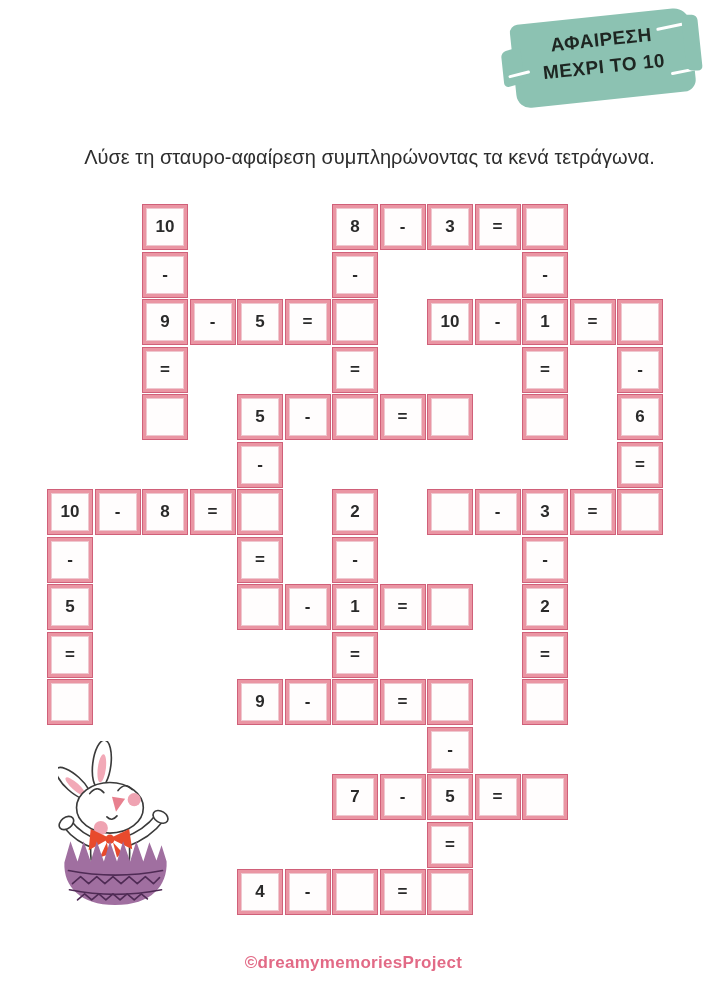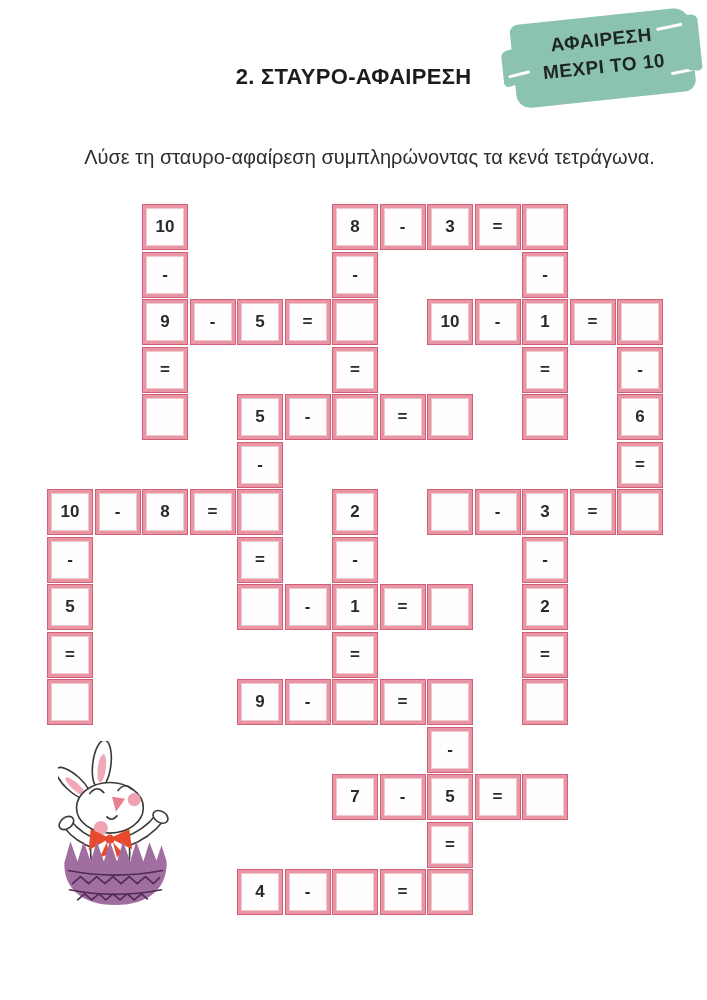--- a/index.html
+++ b/index.html
@@ -139,21 +139,20 @@
 <div class="page">
 
   <div class="badge">
     <span class="streak s1"></span>
     <span class="streak s2"></span>
     <span class="streak s3"></span>
     <div class="badge-line">ΑΦΑΙΡΕΣΗ</div>
     <div class="badge-line">ΜΕΧΡΙ ΤΟ 10</div>
   </div>
 
-  <h1 class="title">2. ΣΤΑΥΡΟ-ΑΦΑΙΡΕΣΗ</h1>
 
   <p class="instruction">Λύσε τη σταυρο-αφαίρεση συμπληρώνοντας τα κενά τετράγωνα.</p>
 
   <div class="grid">
       <div class="cell" style="left: 95px; top: 0px; width: 44px; height: 44px;">10</div>
       <div class="cell" style="left: 285px; top: 0px; width: 44px; height: 44px;">8</div>
       <div class="cell" style="left: 332.5px; top: 0px; width: 44px; height: 44px;">-</div>
       <div class="cell" style="left: 380px; top: 0px; width: 44px; height: 44px;">3</div>
       <div class="cell" style="left: 427.5px; top: 0px; width: 44px; height: 44px;">=</div>
       <div class="cell" style="left: 475px; top: 0px; width: 44px; height: 44px;"></div>
@@ -264,14 +263,15 @@
     </g>
     <g>
       <path class="egg" d="M6,120 L12,99 L19,119 L25,99 L32,119 L38,99 L45,119 L51,99 L58,119 L64,99 L71,119 L77,99 L84,119 L90,100 L97,118 L102,103 L107,119 C108,143 92,162 56,162 C22,162 5,144 6,120 Z"></path>
       <path class="eline" d="M10,128 Q56,137 103,128"></path>
       <path class="eline" d="M14,141 L22,134 L30,141 L38,134 L46,141 L54,134 L62,141 L70,134 L78,141 L86,134 L94,141 L100,135"></path>
       <path class="eline" d="M11,147 Q56,156 102,147"></path>
       <path class="eline" d="M19,157 L26,151 L33,157 L40,151 L47,157 L54,151 L61,157 L68,151 L75,157 L82,151 L88,156"></path>
     </g>
   </svg>
 
+  <div class="footer">©dreamymemoriesProject</div>
 
 </div>
 
 </body></html>

